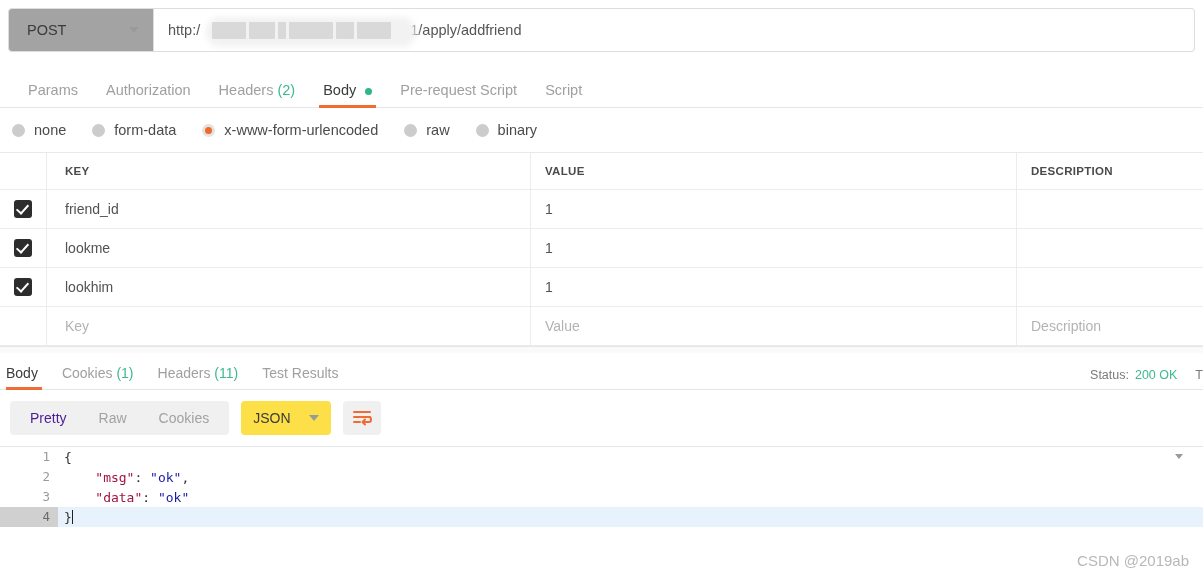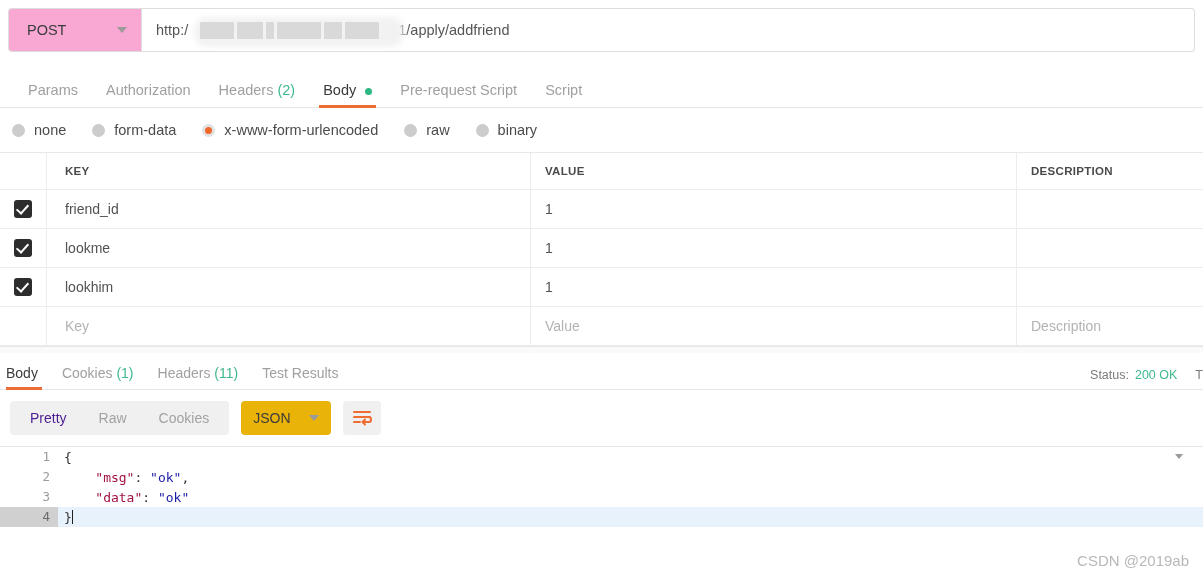--- a/index.html
+++ b/index.html
@@ -18,22 +18,22 @@
   }
 
   
   .url-bar {
     display: flex;
     align-items: stretch;
     height: 44px;
     margin: 8px 8px 0 8px;
   }
   .method-select {
-    width: 134px;
-    background: #f9a8d4;
+    width: 146px;
+    background: #a3a3a3;
     border: 1px solid #dddddd;
     border-radius: 4px 0 0 4px;
     display: flex;
     align-items: center;
     justify-content: space-between;
     padding: 0 14px 0 18px;
     box-sizing: border-box;
     cursor: pointer;
   }
   .method-label {
@@ -313,21 +313,21 @@
     color: #a2a2a2;
     padding: 0 16px;
     line-height: 34px;
     cursor: pointer;
   }
   .seg-item.active { color: #4c1d95; }
   .dd {
     display: flex;
     align-items: center;
     justify-content: space-between;
-    background: #eab308;
+    background: #fde047;
     border-radius: 4px;
     height: 34px;
     width: 90px;
     padding: 0 12px;
     margin-right: 12px;
     box-sizing: border-box;
     cursor: pointer;
   }
   .dd-label { font-size: 14px; color: #3b3b3b; }
   .wrap-btn {

